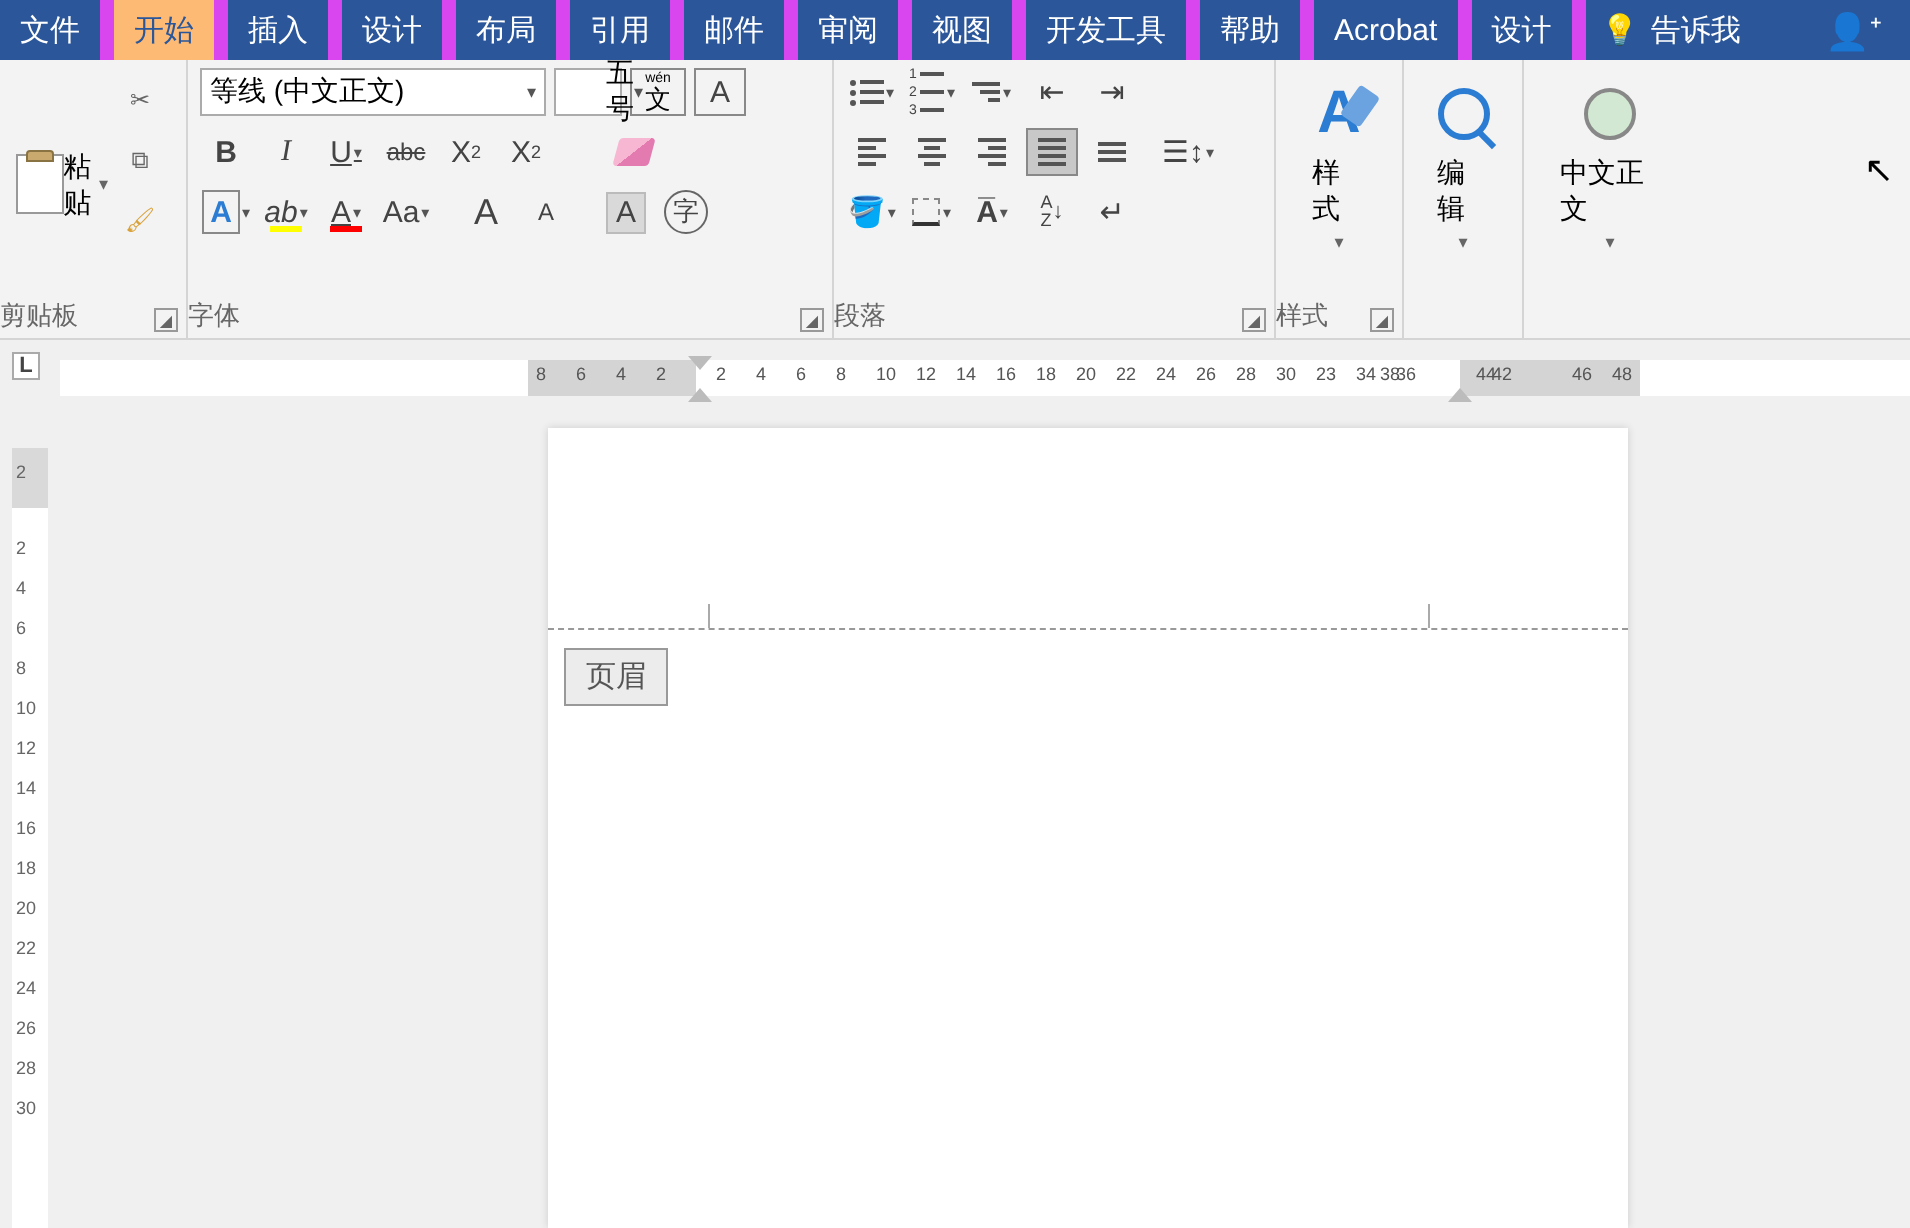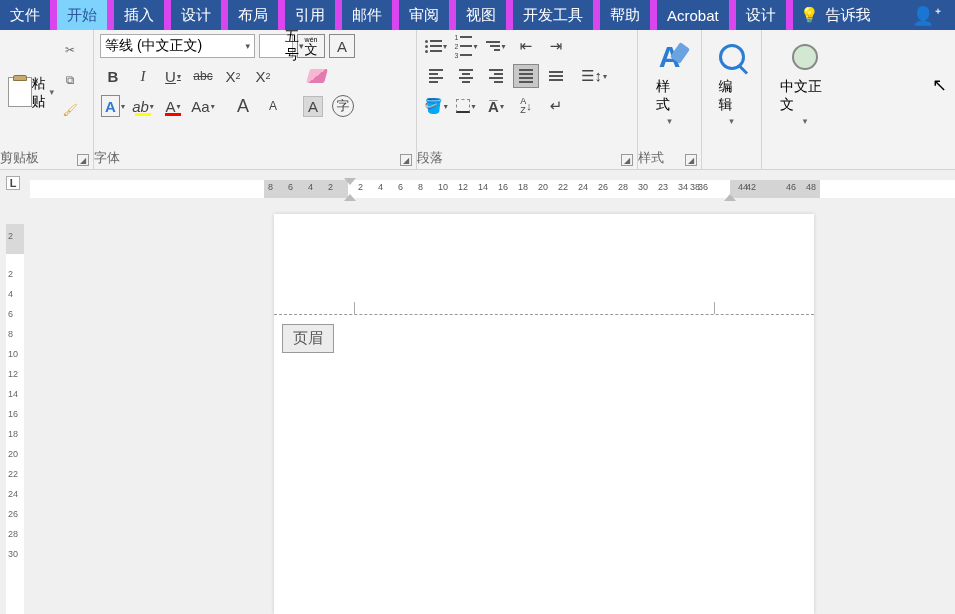--- a/index.html
+++ b/index.html
@@ -1,21 +1,21 @@
 <!DOCTYPE html>
 <html><head>
 <meta charset="utf-8">
 <style>
 * { box-sizing: border-box; margin: 0; padding: 0; }
 body { font-family: "Microsoft YaHei", sans-serif; font-size: 12px; background: #e6e6e6; width: 955px; height: 614px; overflow: hidden; position: relative; }
 
 
 .menubar { background: #2b579a; height: 30px; display: flex; align-items: stretch; color: #fff; }
 .menu-tab { padding: 0 10px; display: flex; align-items: center; font-size: 15px; cursor: pointer; border-right: 7px solid #d946ef; white-space: nowrap; }
-.menu-tab.active { background: #7dd3fc; color: #2b579a; }
+.menu-tab.active { background: #fdba74; color: #2b579a; }
 .menu-tell { margin-left: 8px; display: flex; align-items: center; gap: 6px; font-size: 15px; }
 .menu-spacer { flex: 1; }
 .share-icon { padding: 0 14px; display: flex; align-items: center; font-size: 18px; }
 
 
 .ribbon { background: #f3f3f3; height: 140px; display: flex; border-bottom: 1px solid #d4d4d4; }
 .ribbon-group { border-right: 1px solid #d4d4d4; position: relative; display: flex; flex-direction: column; }
 .group-body { flex: 1; display: flex; padding: 4px 6px 2px 6px; }
 .group-label { height: 20px; font-size: 13px; color: #666; text-align: left; position: relative; }
 .group-launcher { position: absolute; right: 4px; bottom: 3px; width: 12px; height: 12px; border: 1px solid #999; font-size: 8px; color: #666; display: flex; align-items: center; justify-content: center; }
@@ -28,21 +28,21 @@
 .paste-clip { width: 14px; height: 6px; background: #c9a96e; border: 1px solid #8a7342; position: absolute; left: 7px; top: 0; border-radius: 2px 2px 0 0; }
 .paste-label { font-size: 14px; margin-top: 4px; }
 .clip-side { display: flex; flex-direction: column; gap: 10px; padding: 6px 2px 0 6px; }
 .mini-btn { width: 20px; height: 20px; display: flex; align-items: center; justify-content: center; color: #666; cursor: pointer; }
 
 
 .font-rows { display: flex; flex-direction: column; gap: 6px; width: 310px; }
 .row { display: flex; align-items: center; gap: 4px; }
 .combo { height: 24px; border: 1px solid #ababab; background: #fff; display: flex; align-items: center; padding: 0 4px; font-size: 14px; position: relative; }
 .combo .caret { margin-left: auto; font-size: 9px; color: #555; }
-.font-name { width: 155px; }
+.font-name { width: 173px; }
 .font-size { width: 34px; padding-left: 25px; }
 .sq-btn { width: 26px; height: 24px; border: 1px solid transparent; display: flex; align-items: center; justify-content: center; font-size: 15px; color: #444; cursor: pointer; position: relative; }
 .sq-btn.boxed { border: 1px solid #888; }
 .wen-box { border: 1px solid #888; width: 28px; height: 24px; display: flex; flex-direction: column; align-items: center; justify-content: center; line-height: 1; }
 .wen-top { font-size: 7px; }
 .wen-main { font-size: 13px; }
 .eraser { width: 18px; height: 14px; background: linear-gradient(135deg, #f7b6d2 50%, #e37bb0 50%); transform: skewX(-15deg); border-radius: 2px; }
 .A-outline { color: #2b7cd3; border: 1px solid #888; width: 24px; height: 22px; font-weight: bold; font-size: 15px; display: flex; align-items: center; justify-content: center; }
 .highlight-a { position: relative; }
 .highlight-a .bar { position: absolute; bottom: 1px; left: 4px; right: 4px; height: 3px; background: #ffff00; }

